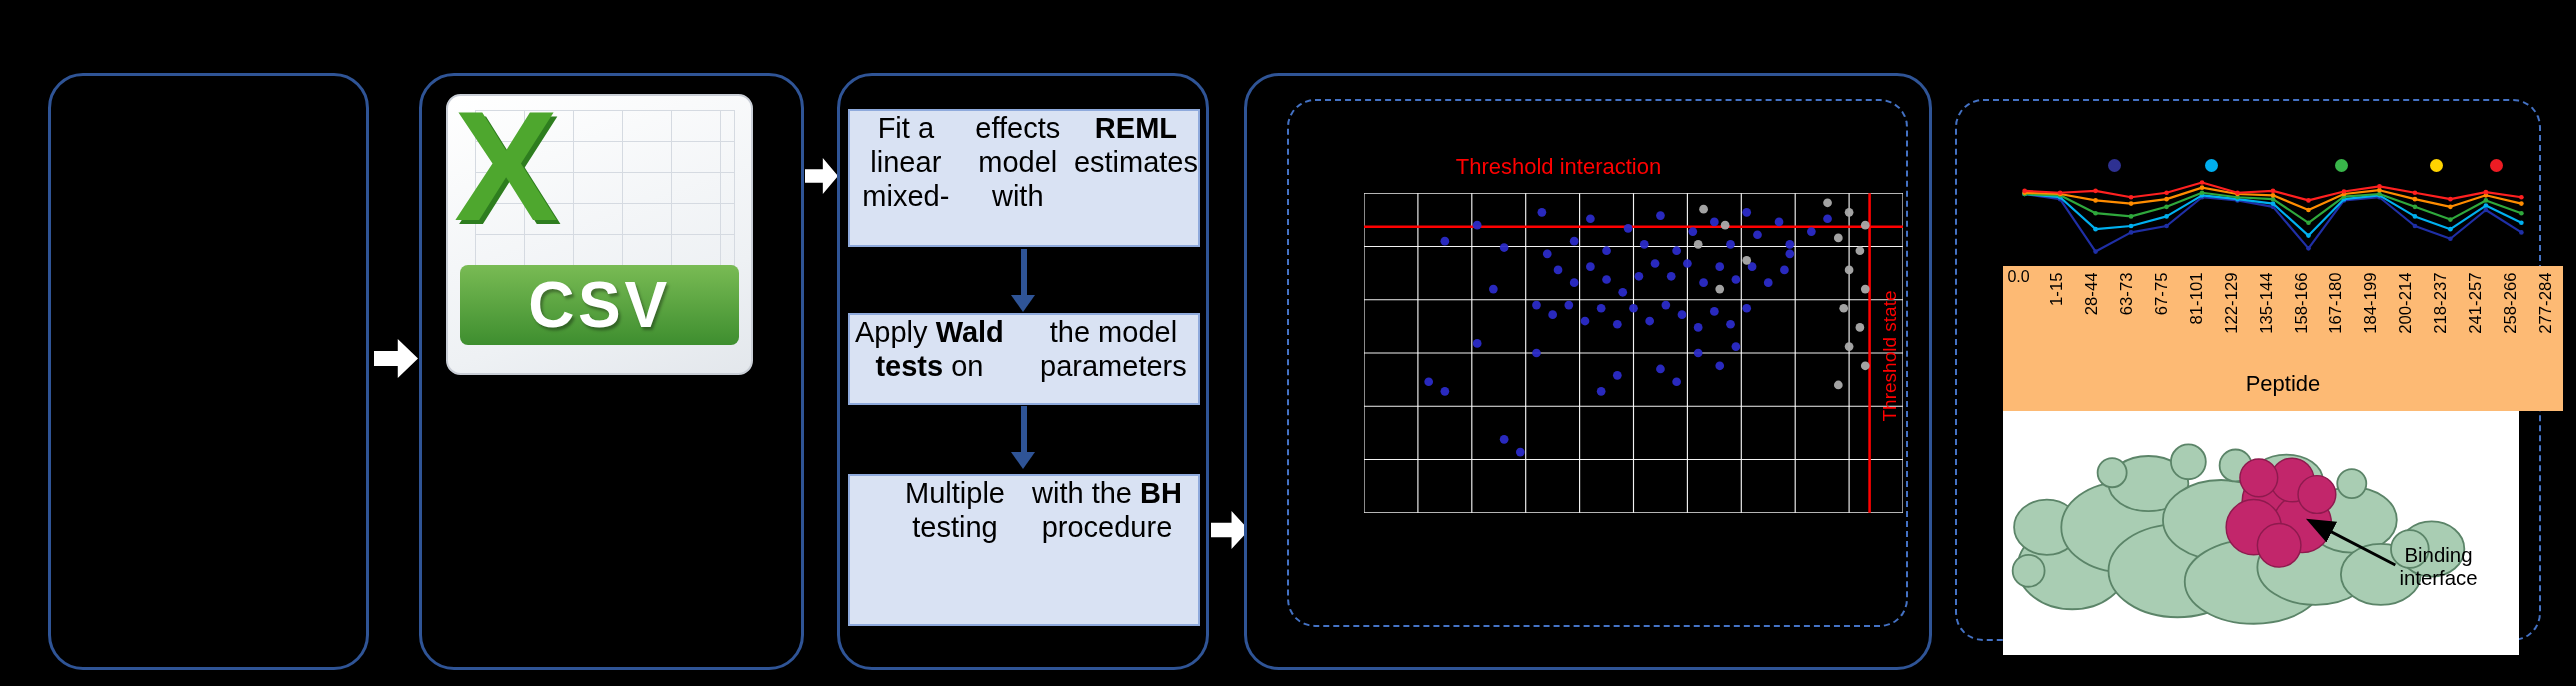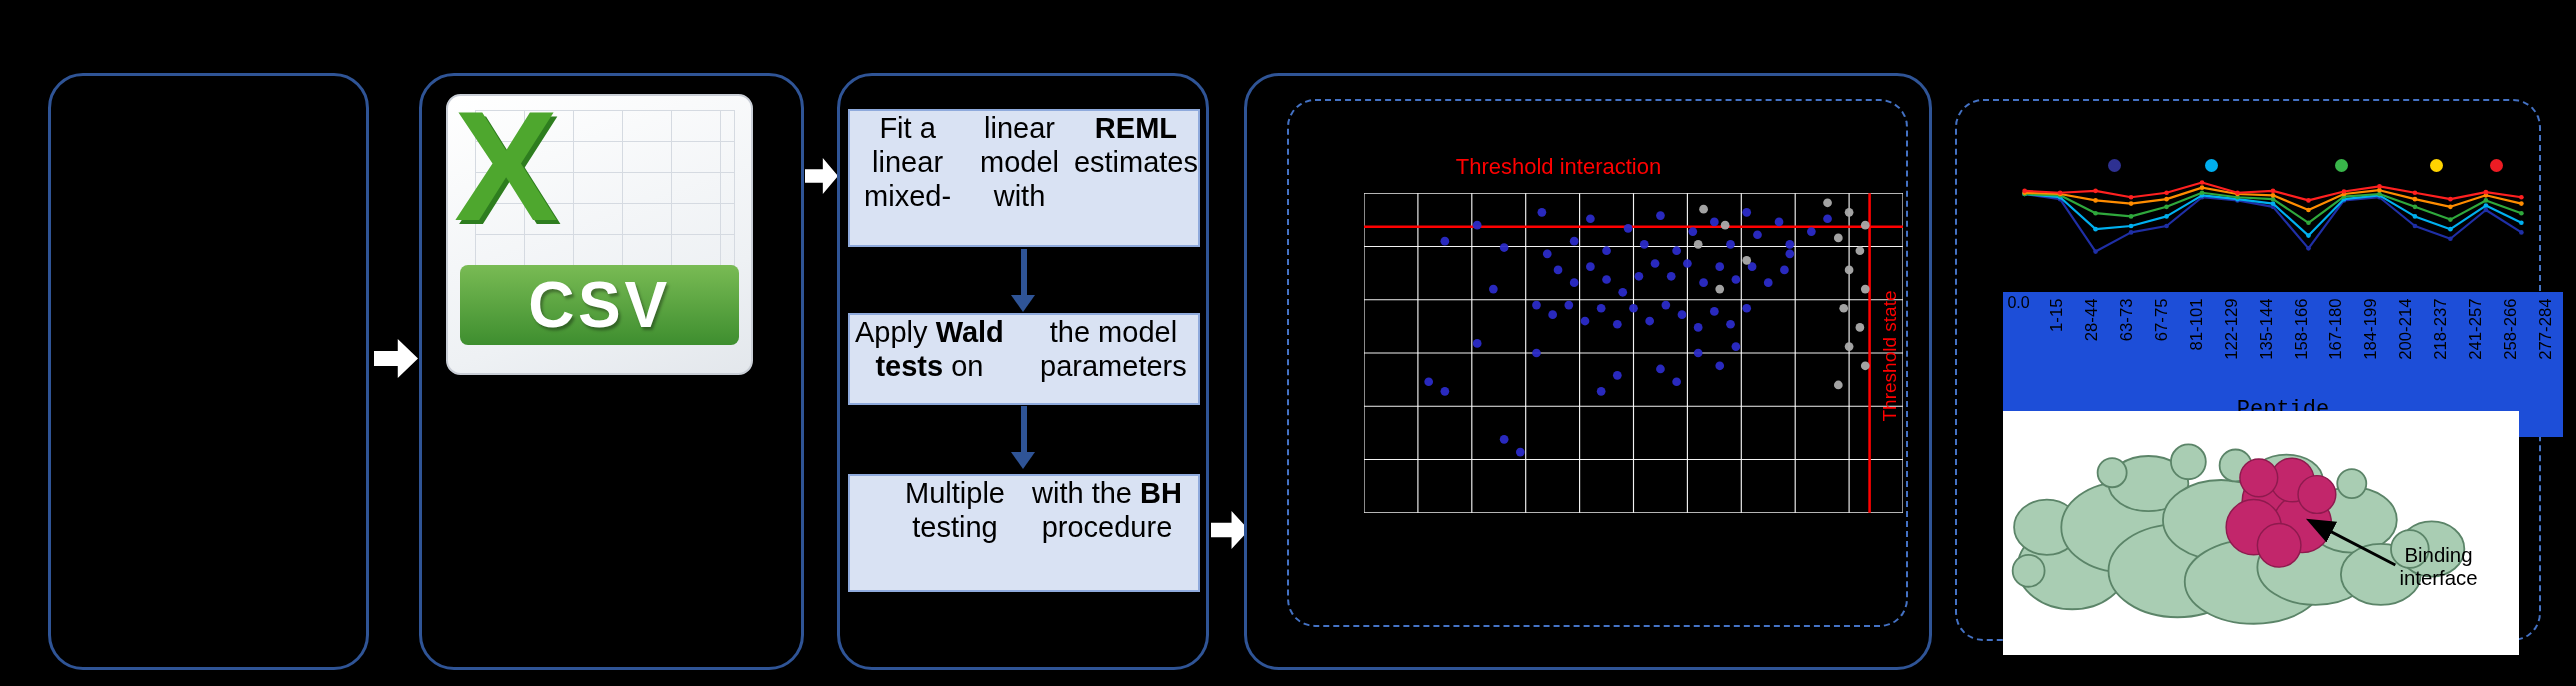--- a/index.html
+++ b/index.html
@@ -24,21 +24,21 @@
   #arrow-1{left:374px;top:339px;width:44px;height:39px;}
   #arrow-2{left:805px;top:158px;width:33px;height:36px;}
   #arrow-3{left:1211px;top:511px;width:38px;height:38px;}
 
   
   .flow-box{position:absolute;left:848px;width:352px;background:#D9E2F3;border:2.9px solid #8FAADC;
     box-sizing:border-box;color:#000;font-size:29px;line-height:1.18;text-align:center;
     display:flex;flex-direction:row;justify-content:center;}
   #fb1{top:109px;height:138px;}
   #fb2{top:313px;height:92px;gap:20px;}
-  #fb3{top:474px;height:118px;padding-left:44px;}
+  #fb3{top:474px;height:152px;padding-left:44px;}
   .connector{position:absolute;left:1021px;width:5.8px;background:#2F5496;}
   #conn-1{top:249px;height:48px;}
   #conn-2{top:406px;height:48px;}
   .connector-head{position:absolute;left:1023px;transform:translateX(-50%);width:0;height:0;
     border-left:12.4px solid transparent;border-right:12.4px solid transparent;border-top:17.4px solid #2F5496;}
   #head-1{top:295px;} #head-2{top:452px;}
 
   
   #csv-icon{position:absolute;left:446px;top:94px;width:307px;height:281px;}
   .csv-page{position:absolute;inset:0;background:linear-gradient(160deg,#ffffff 0%,#eef1f4 70%,#e3e7ec 100%);
@@ -58,27 +58,27 @@
   #volcano-title{position:absolute;left:1417px;top:154px;width:283px;text-align:center;
     color:#FF0000;font-size:22px;}
   #volcano-vlabel{position:absolute;left:1784px;top:345px;width:211px;text-align:center;
     color:#FF0000;font-size:19px;transform:rotate(-90deg);}
 
   
   #legend-dots{position:absolute;left:2108px;top:159px;width:401px;height:13px;z-index:2;}
   .legend-dot{position:absolute;top:0;width:13px;height:13px;border-radius:50%;}
   #lines-svg{position:absolute;left:2013px;top:172px;z-index:2;}
 
-  #uptake-strip{position:absolute;left:2003px;top:266px;width:560px;height:145px;background:#1d4ed8;z-index:3;margin-top:26px;}
+  #uptake-strip{position:absolute;left:2003px;top:266px;width:560px;height:145px;background:#fdba74;z-index:3;}
   #ytick{position:absolute;left:4.4px;top:1.5px;font-size:16px;color:#000;}
   #peptide-labels{position:absolute;left:44px;top:5.8px;width:509px;height:90px;}
   .pep-label{position:absolute;width:90px;height:19px;line-height:19px;text-align:right;
     transform:rotate(-90deg);font-size:16.7px;color:#000;white-space:nowrap;}
   #xlabel-peptide{position:absolute;left:0;top:105px;width:100%;text-align:center;
-    font-size:22px;color:#000;font-family:Liberation Mono, monospace;}
+    font-size:22px;color:#000;}
 
   #protein-box{position:absolute;left:2003px;top:411px;width:516px;height:244px;background:#fff;z-index:3;text-decoration:underline;}
   #binding-label{position:absolute;left:363px;top:133px;width:145px;text-align:center;
     font-size:20.4px;line-height:1.15;color:#000;}
 </style>
 </head>
 <body>
 
 <div id="canvas">
 
@@ -93,21 +93,21 @@
     <div class="csv-page">
       <div class="csv-grid"></div>
       <div class="csv-x">X</div>
       <div class="csv-banner">CSV</div>
     </div>
   </div>
 
   <div class="panel" id="panel-model"></div>
   <div class="flow-box" id="fb1">
     <div><span>Fit a linear mixed-</span></div>
-    <div><span>linear model with</span></div>
+    <div><span>effects model with</span></div>
     <div><b>REML</b><span> estimates</span></div>
   </div>
   <div class="connector" id="conn-1"></div>
   <div class="connector-head" id="head-1"></div>
   <div class="flow-box" id="fb2">
     <div><span>Apply </span><b>Wald tests</b><span> on</span></div>
     <div><span>the model parameters</span></div>
   </div>
   <div class="connector" id="conn-2"></div>
   <div class="connector-head" id="head-2"></div>

